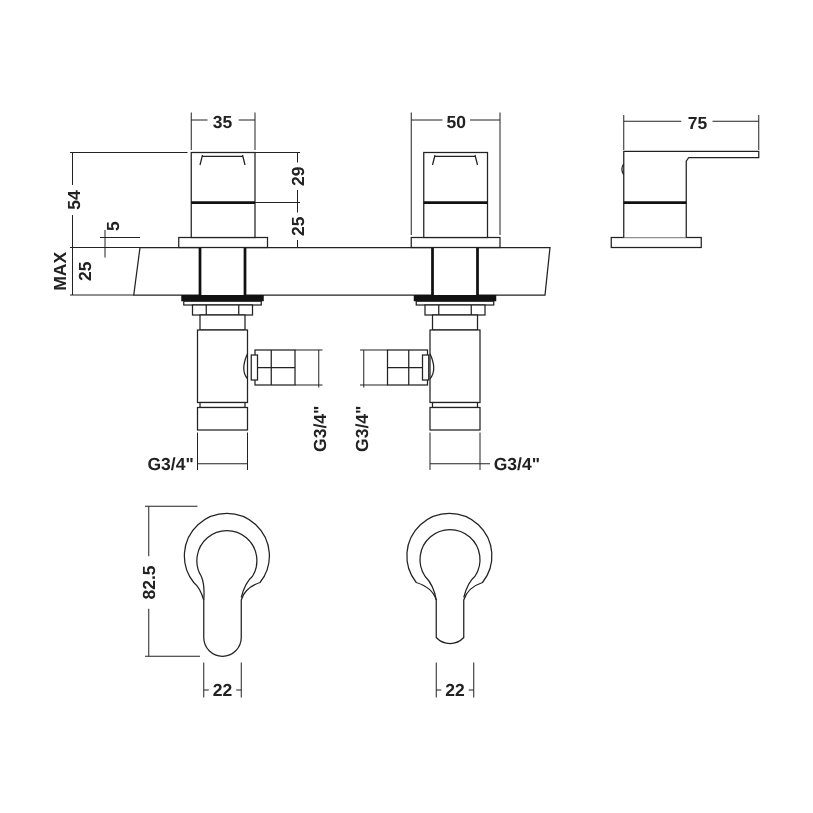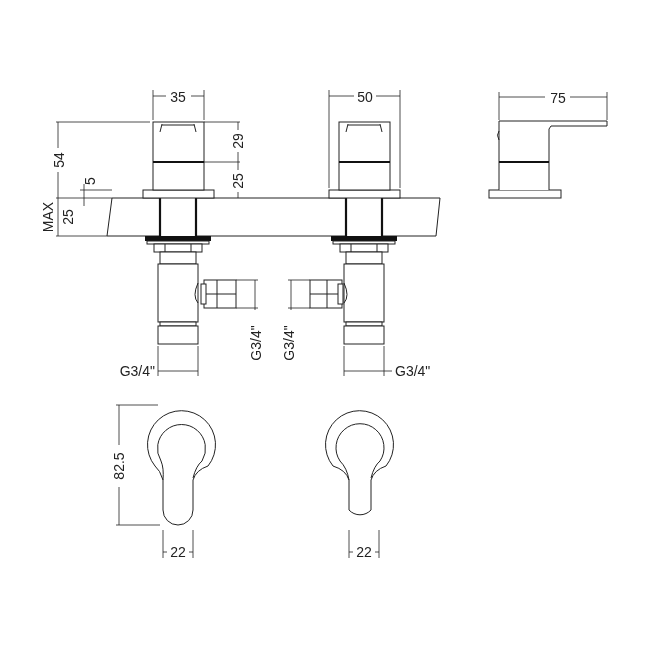--- a/index.html
+++ b/index.html
@@ -1,17 +1,17 @@
 <!DOCTYPE html>
 <html><head>
 <meta charset="utf-8">
 <style>
   html, body { margin: 0; padding: 0; background: #ffffff; }
   body { width: 650px; height: 650px; overflow: hidden; }
-  #drawing { position: absolute; left: 0; top: 0; width: 650px; height: 468px; }
+  #drawing { position: absolute; left: 0; top: 0; width: 650px; height: 468px; font-weight: bold; }
   svg text { font-family: "Liberation Sans", "DejaVu Sans", sans-serif; font-size: 14px; fill: #222; }
   .ln { stroke: #222; stroke-width: 1; fill: none; }
   .thick { stroke: #111; stroke-width: 2.2; fill: none; }
   .dim { stroke: #222; stroke-width: 0.8; fill: none; }
   .body { stroke: #222; stroke-width: 1; fill: #fff; }
 </style>
 </head>
 <body>
 
 <div id="drawing">

